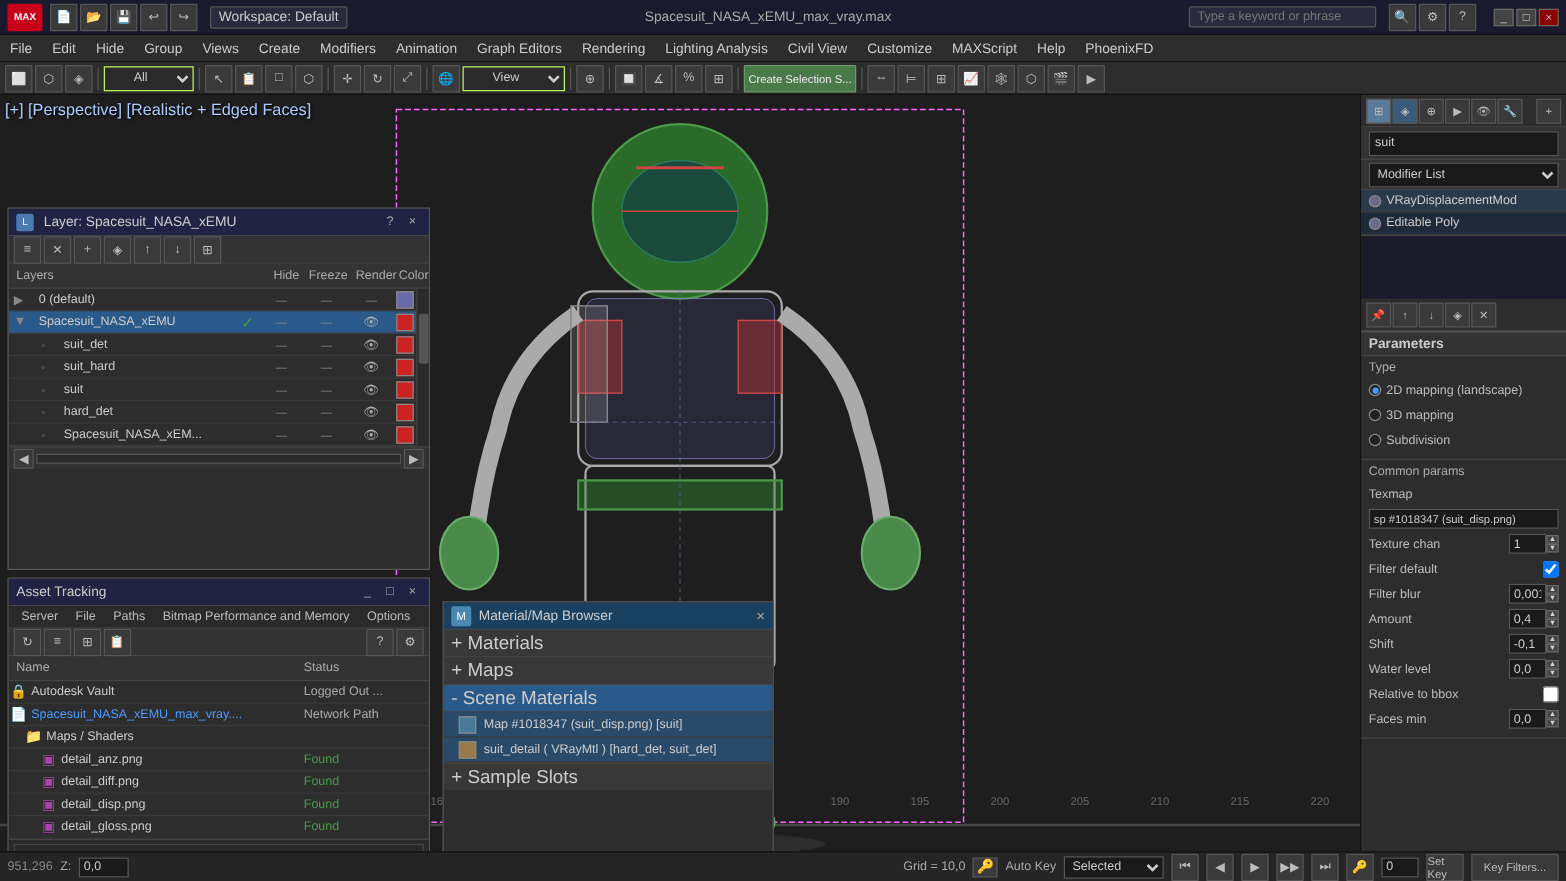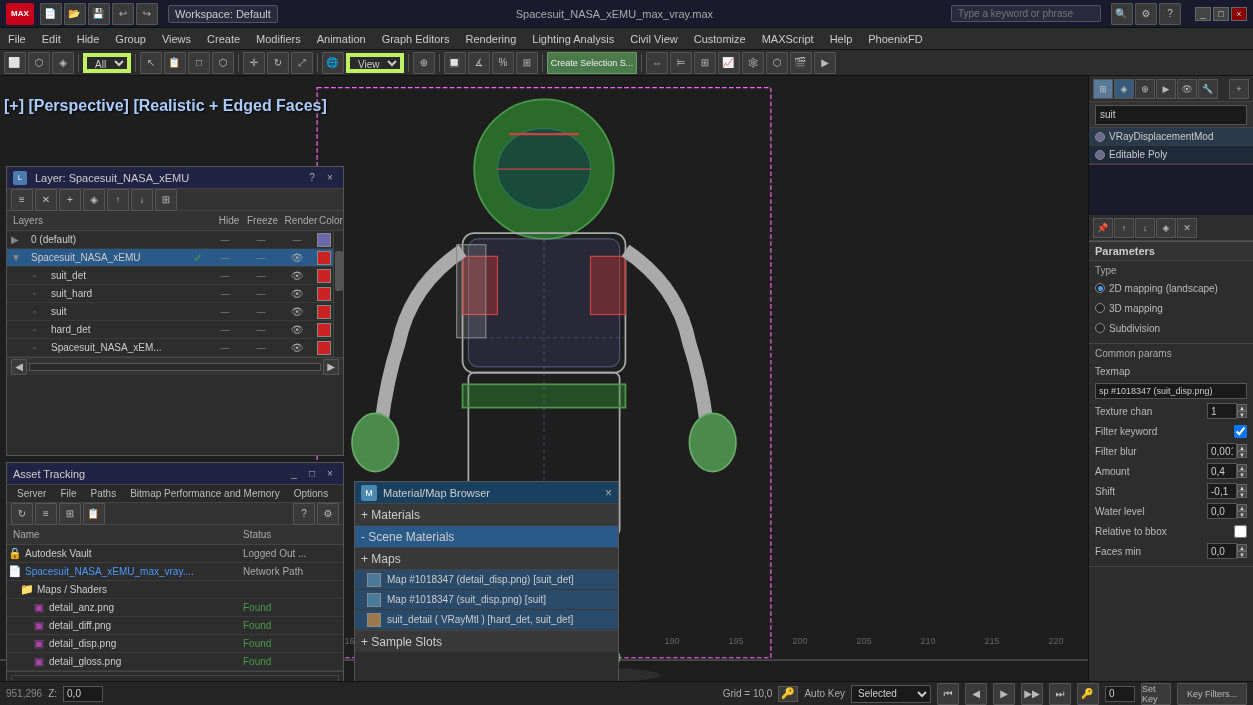--- a/index.html
+++ b/index.html
@@ -92,22 +92,22 @@
     }
     .tb-btn {
       width: 22px; height: 22px;
       background: #3a3a3a;
       border: 1px solid #555;
       display: flex; align-items: center; justify-content: center;
       font-size: 10px; color: #bbb; cursor: pointer; border-radius: 1px;
     }
     .tb-sep { width: 1px; height: 18px; background: #555; margin: 0 2px; }
     .tb-select {
-      background: #2a2a2a; border: 4px solid #bef264; color: #ccc;
-      font-size: 10px; padding: 1px 4px; height: 20px;
+      background: #2a2a2a; border: 1px solid #bef264; color: #ccc;
+      font-size: 10px; padding: 1px 19px; height: 20px;
     }
     .tb-highlight {
       background: #4a7a4a; border: 1px solid #6a9a6a;
     }
 
     
     .viewport-area {
       flex: 1;
       background: #1a1a1a;
       position: relative;
@@ -289,21 +289,21 @@
     .mat-section {
       height: 22px;
       display: flex;
       align-items: center;
       padding: 0 6px;
       border-bottom: 1px solid #444;
       cursor: pointer;
       background: #383838;
     }
     .mat-section-active { background: #2a5a8a; }
-    .mat-section-label { font-size: 12px; color: #ccc; flex: 1; }
+    .mat-section-label { font-size: 15px; color: #ccc; flex: 1; }
     .mat-item {
       height: 20px;
       display: flex;
       align-items: center;
       padding: 0 12px;
       border-bottom: 1px solid #3a3a3a;
       cursor: pointer;
       background: #2a4a6a;
     }
     .mat-item-icon { width: 14px; height: 14px; background: #666; border: 1px solid #888; margin-right: 6px; }
@@ -414,25 +414,25 @@
       width: 20px; height: 20px;
       background: #3a3a3a;
       border: 1px solid #555;
       display: flex; align-items: center; justify-content: center;
       font-size: 9px; color: #bbb; cursor: pointer;
     }
 
     
     .viewport-label {
       position: absolute;
-      top: 21px;
+      top: 4px;
       left: 4px;
-      font-size: 16px;
+      font-size: 13px;
       color: #aaccff;
-      font-weight: bold;
+      font-weight: normal;
       text-shadow: 1px 1px 2px #000;
     }
 
     
     .viewport-nums {
       position: absolute;
       bottom: 35px;
       left: 0; right: 0;
       display: flex;
       justify-content: space-around;
@@ -820,32 +820,28 @@
         <div class="mat-header">
           <div class="mat-icon">M</div>
           <span class="mat-title">Material/Map Browser</span>
           <span class="mat-close">×</span>
         </div>
 
         <div class="mat-section">
           <span class="mat-section-label">+ Materials</span>
         </div>
 
+        <div class="mat-section">
+          <span class="mat-section-label">+ Maps</span>
+        </div>
+
         <div class="mat-section mat-section-active">
           <span class="mat-section-label">- Scene Materials</span>
         </div>
 
-        <div class="mat-section">
-          <span class="mat-section-label">+ Maps</span>
-        </div>
-
-        <div class="mat-item">
-          <div class="mat-item-icon" style="background:#4a7a9a;"></div>
-          <span class="mat-item-name">Map #1018347 (detail_disp.png) [suit_det]</span>
-        </div>
         <div class="mat-item">
           <div class="mat-item-icon" style="background:#4a7a9a;"></div>
           <span class="mat-item-name">Map #1018347 (suit_disp.png) [suit]</span>
         </div>
         <div class="mat-item">
           <div class="mat-item-icon" style="background:#9a7a4a;"></div>
           <span class="mat-item-name">suit_detail ( VRayMtl ) [hard_det, suit_det]</span>
         </div>
 
         <div class="mat-sample-section">
@@ -867,20 +863,25 @@
       <div class="right-icon-btn">👁</div>
       <div class="right-icon-btn">🔧</div>
       <div style="flex:1;"></div>
       <div class="right-icon-btn">+</div>
     </div>
 
     <div class="right-header">
       <input class="right-input" value="suit" style="">
     </div>
 
+    <div class="modifier-list-header">
+      <select class="right-dropdown">
+        <option>Modifier List</option>
+      </select>
+    </div>
 
     <div style="background:#1e2a3a;border-bottom:1px solid #444;">
       <div class="modifier-item" style="background:#2a3a4a;">
         <div class="modifier-dot"></div>
         <span class="modifier-name">VRayDisplacementMod</span>
       </div>
       <div class="modifier-item">
         <div class="modifier-dot"></div>
         <span class="modifier-name">Editable Poly</span>
       </div>
@@ -931,21 +932,21 @@
         <div class="params-spinbox">
           <input class="spinbox-val" style="width: 30px;" value="1">
           <div class="spinbox-arrows">
             <div class="spinbox-arrow">▲</div>
             <div class="spinbox-arrow">▼</div>
           </div>
         </div>
       </div>
 
       <div class="params-row">
-        <span class="params-text" style="flex:1;">Filter keyword</span>
+        <span class="params-text" style="flex:1;">Filter default</span>
         <input type="checkbox" checked="" style="">
       </div>
 
       <div class="params-row">
         <span class="params-text" style="flex:1;">Filter blur</span>
         <div class="params-spinbox">
           <input class="spinbox-val" value="0,001" style="">
           <div class="spinbox-arrows">
             <div class="spinbox-arrow">▲</div>
             <div class="spinbox-arrow">▼</div>

